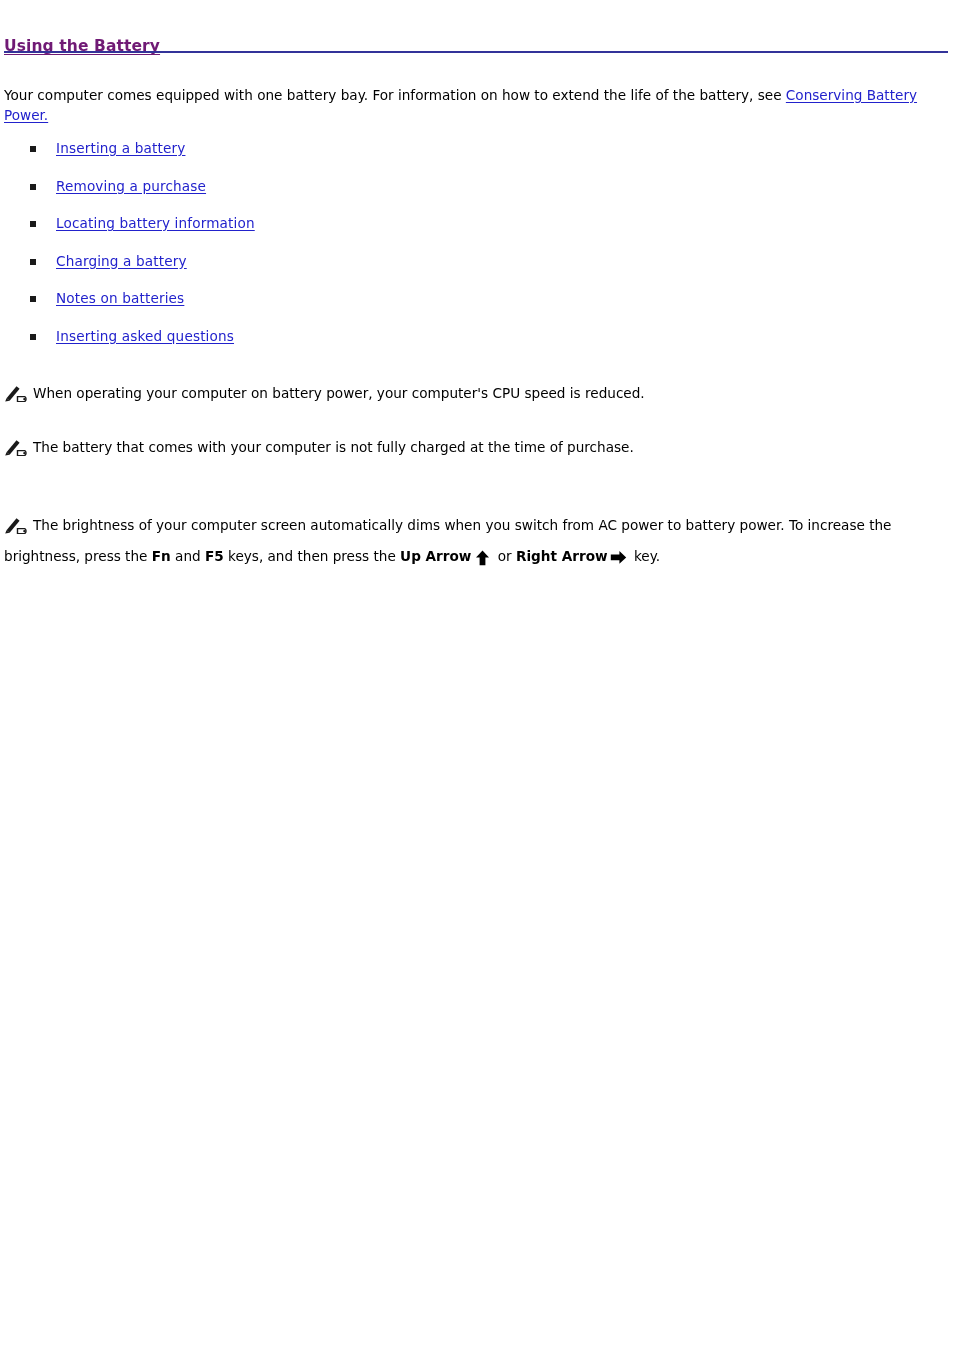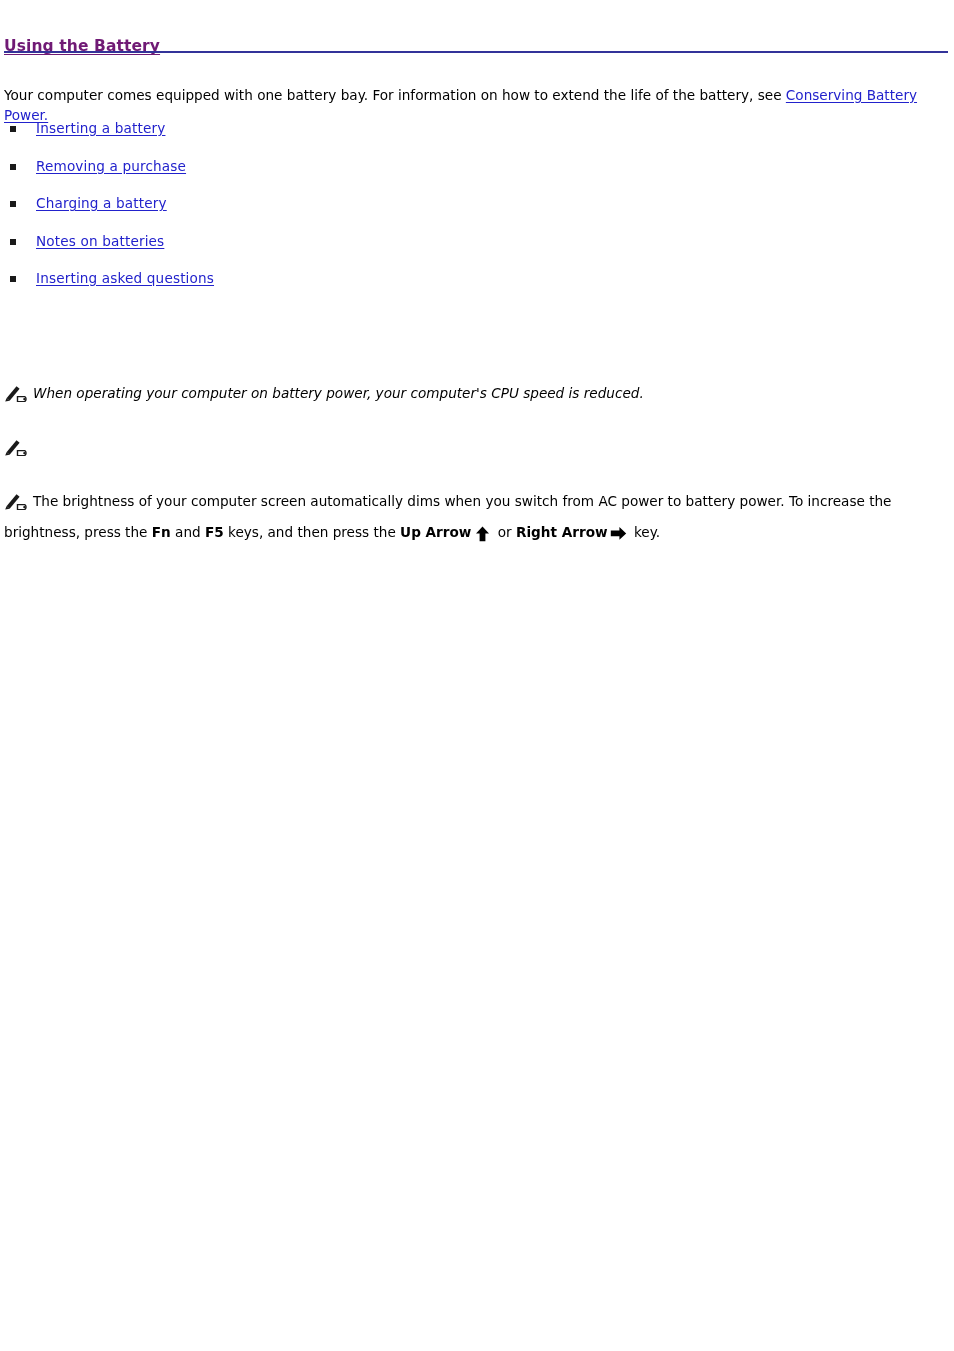--- a/index.html
+++ b/index.html
@@ -59,22 +59,23 @@
   a.doclink {
     color: #2222CC;
     text-decoration: underline;
     text-underline-offset: 2px;
   }
 
   
   .link-list {
     position: absolute;
     left: 0;
-    top: 120px;
+    top: 140px;
     width: 600px;
+    padding-left: 20px;
   }
   .link-item {
     position: relative;
     height: 37.5px;
   }
   .bullet-square {
     position: absolute;
     left: 10px;
     top: 6px;
     width: 6px;
@@ -93,23 +94,23 @@
   }
 
   
   .note {
     position: absolute;
     left: 4px;
     width: 930px;
     font-size: 13.6px;
     line-height: 30px;
   }
-  .note-1 { top: 364px; font-style: italic; }
+  .note-1 { top: 364px; }
   .note-2 { top: 418px; }
-  .note-3 { top: 472px; line-height: 31px; }
+  .note-3 { top: 496px; line-height: 31px; }
 
   .note-icon {
     display: inline-block;
     width: 26px;
     height: 17px;
     vertical-align: -3px;
     margin-right: 3px;
     position: relative;
     top: 1px;
   }
@@ -149,20 +150,24 @@
   </p>
 
   <div class="link-list">
     <div class="link-item">
       <span class="bullet-square"></span>
       <a href="#">Inserting a battery</a>
     </div>
     <div class="link-item">
       <span class="bullet-square"></span>
       <a href="#">Removing a purchase</a>
+    </div>
+    <div class="link-item">
+      <span class="bullet-square"></span>
+      <a href="#">Locating battery information</a>
     </div>
     <div class="link-item">
       <span class="bullet-square"></span>
       <a href="#">Charging a battery</a>
     </div>
     <div class="link-item">
       <span class="bullet-square"></span>
       <a href="#">Notes on batteries</a>
     </div>
     <div class="link-item">
@@ -183,21 +188,21 @@
   </p>
 
   <p class="note note-2">
     <span class="note-icon">
       <svg width="26" height="17" viewBox="0 0 26 17" xmlns="http://www.w3.org/2000/svg">
         <path d="M2.5 13.2 L12.5 1.2 L15.6 3.8 L5.6 15.8 Z" fill="#1a1a1a"></path>
         <path d="M2.5 13.2 L5.6 15.8 L1.2 16.4 Z" fill="#1a1a1a"></path>
         <path d="M13.5 11.6 h7.2 a3 3 0 0 1 0 5.0 h-7.2 z" fill="none" stroke="#1a1a1a" stroke-width="1.4"></path>
         <circle cx="20.4" cy="14.1" r="1.2" fill="#1a1a1a"></circle>
       </svg>
-    </span>
+    </span><span>The battery that comes with your computer is not fully charged at the time of purchase.</span>
   </p>
 
   <p class="note note-3">
     <span class="note-icon">
       <svg width="26" height="17" viewBox="0 0 26 17" xmlns="http://www.w3.org/2000/svg">
         <path d="M2.5 13.2 L12.5 1.2 L15.6 3.8 L5.6 15.8 Z" fill="#1a1a1a"></path>
         <path d="M2.5 13.2 L5.6 15.8 L1.2 16.4 Z" fill="#1a1a1a"></path>
         <path d="M13.5 11.6 h7.2 a3 3 0 0 1 0 5.0 h-7.2 z" fill="none" stroke="#1a1a1a" stroke-width="1.4"></path>
         <circle cx="20.4" cy="14.1" r="1.2" fill="#1a1a1a"></circle>
       </svg>

